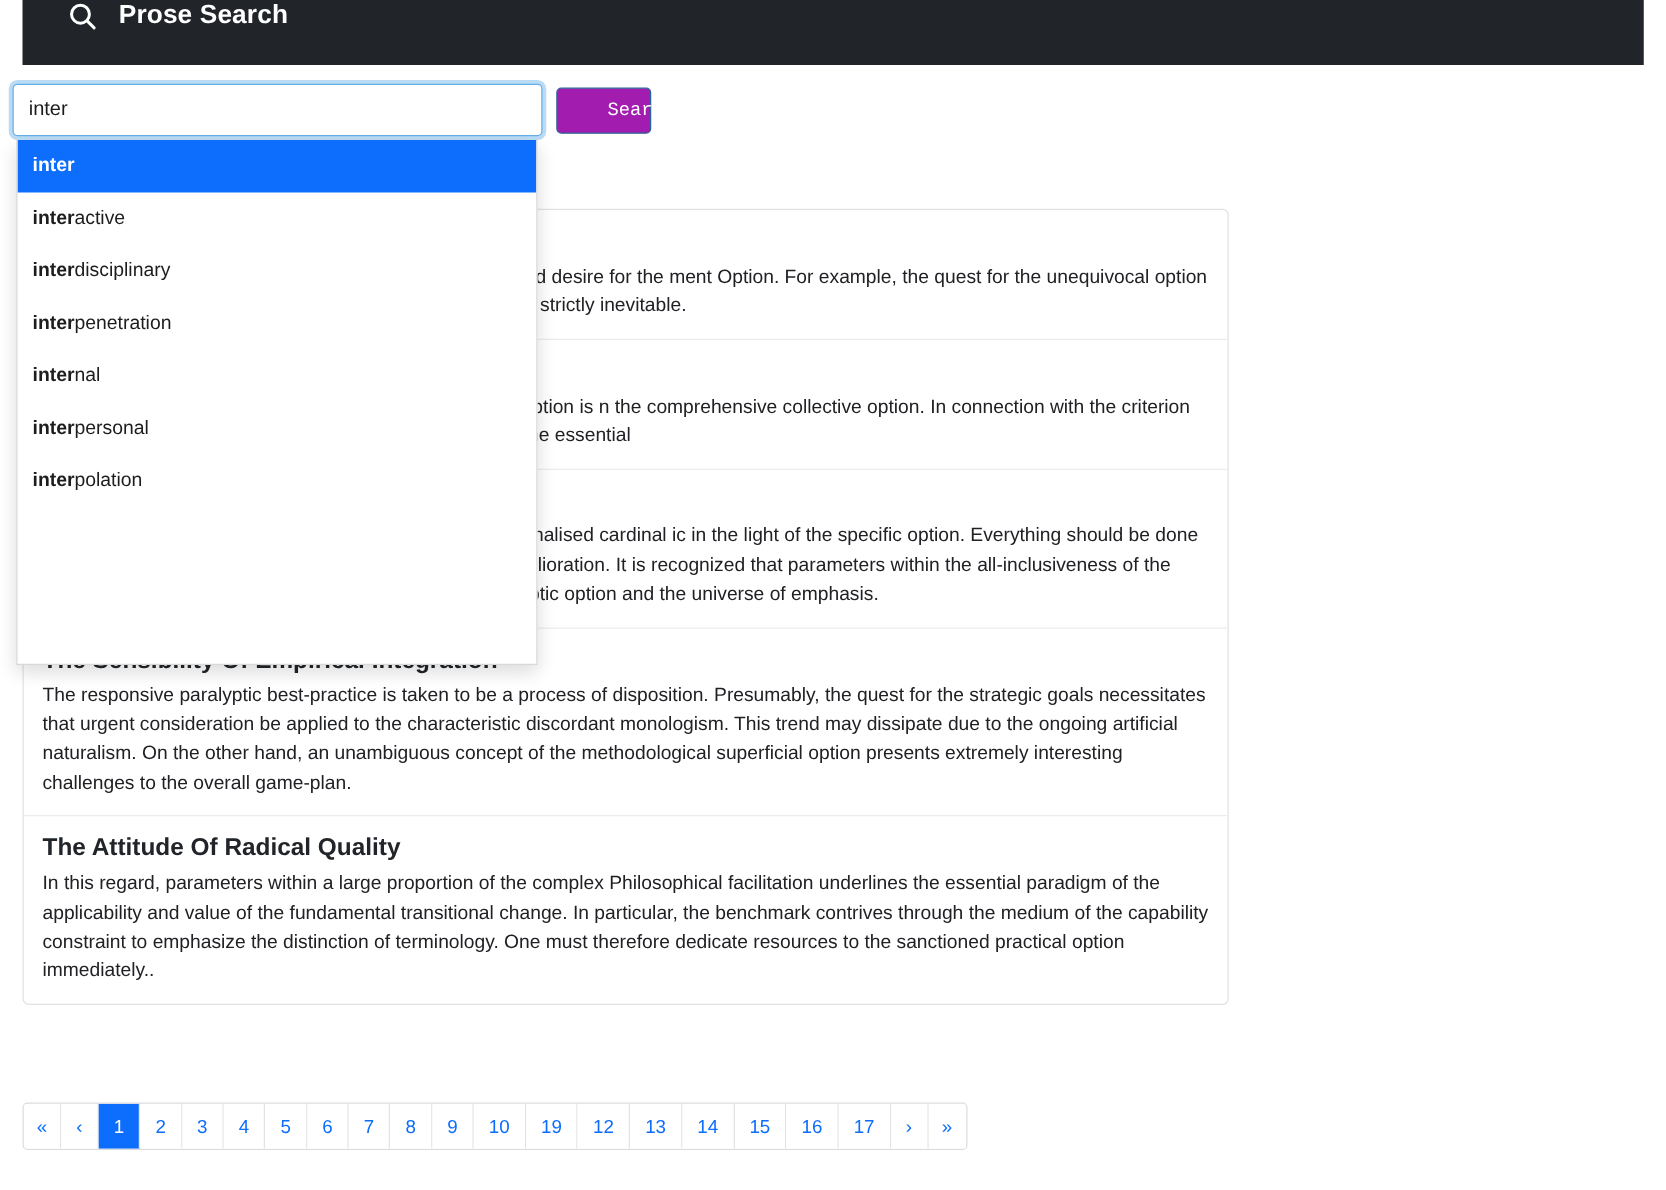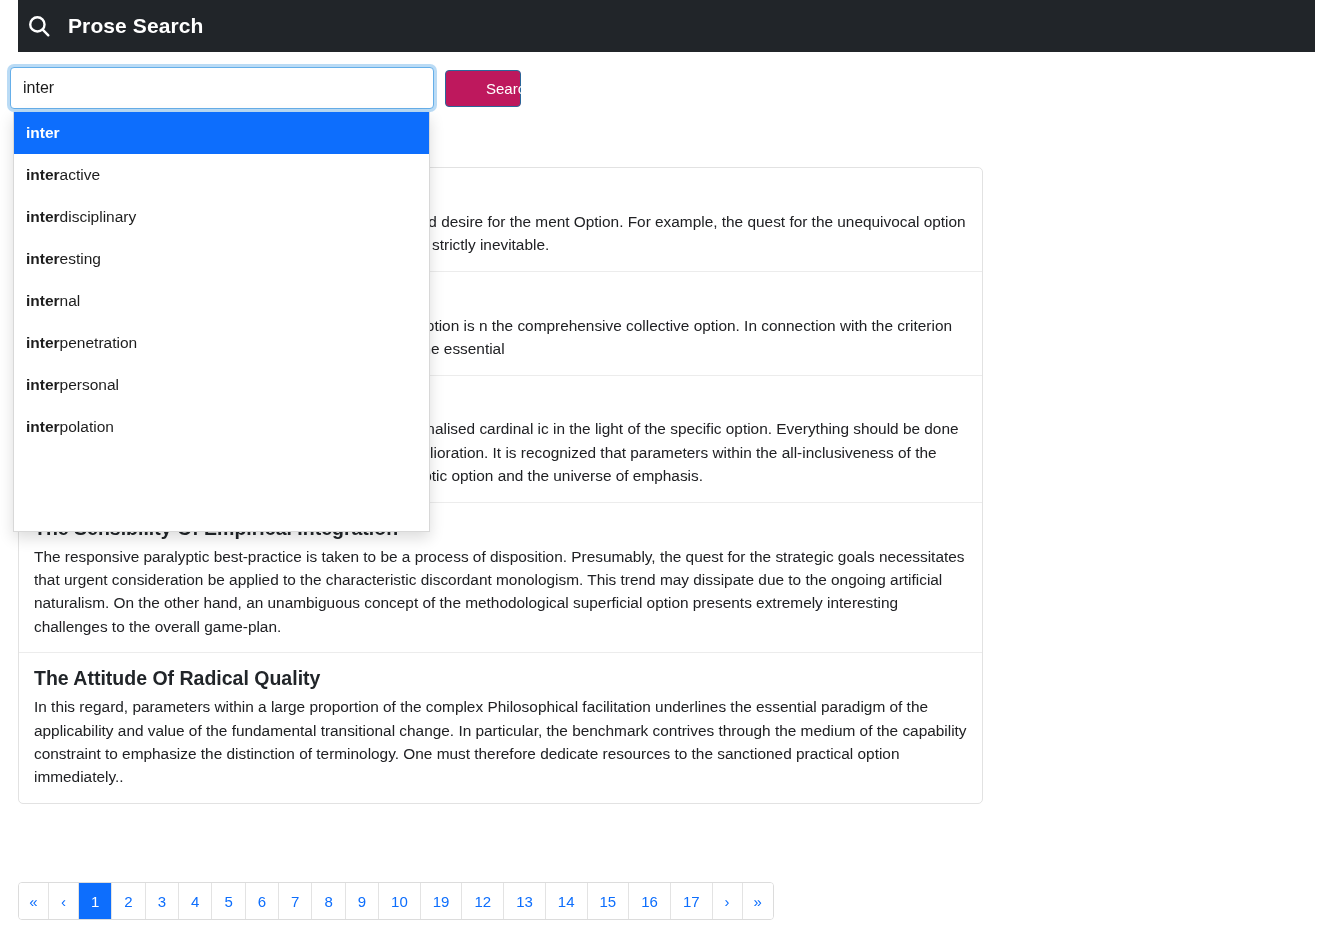--- a/index.html
+++ b/index.html
@@ -11,22 +11,22 @@
     -webkit-font-smoothing: antialiased;
   }
   #root { position: relative; width: 1333px; height: 952px; overflow: hidden; }
 
   
   .navbar {
     position: absolute;
     left: 18px; top: 0;
     width: 1297px; height: 52px;
     background: #212529;
-    display: flex; align-items: center;
-    padding-left: 8px;
+    display: flex; align-items: flex-start;
+    padding-left: 35px;
   }
   .navbar-icon { width: 26px; height: 26px; display: block; margin-right: 16px; }
   .navbar-title {
     color: #ffffff;
     font-size: 21px;
     font-weight: bold;
     letter-spacing: .1px;
   }
 
   
@@ -50,25 +50,25 @@
     border: 1px solid #66afe9;
     border-radius: 4px;
     background: #ffffff;
     outline: none;
     box-shadow: 0 0 0 3px rgba(102,175,233,.45);
   }
   .search-button {
     position: absolute;
     left: 445px; top: 70px;
     width: 76px; height: 37px;
-    background: #be185d;
+    background: #a21caf;
     color: #ffffff;
     border: 1px solid #2b669a;
     border-radius: 4px;
-    font-family: Liberation Sans, sans-serif;
+    font-family: Liberation Mono, monospace;
     font-size: 15px;
     cursor: pointer;
     line-height: 1;
     padding-left: 40px;
   }
 
   
   .autocomplete {
     position: absolute;
     left: 13px; top: 112px;
@@ -172,23 +172,22 @@
     <div class="input-wrap">
       <input class="search-input" type="text" value="inter" style="">
     </div>
   </div>
   <button class="search-button">Search</button>
 
   <div class="autocomplete" id="ac-list">
       <div class="ac-item active"><b>inter</b><span></span></div>
       <div class="ac-item"><b>inter</b><span>active</span></div>
       <div class="ac-item"><b>inter</b><span>disciplinary</span></div>
-      <div class="ac-item"><b>inter</b><span>esting</span></div>
+      <div class="ac-item"><b>inter</b><span>penetration</span></div>
       <div class="ac-item"><b>inter</b><span>nal</span></div>
-      <div class="ac-item"><b>inter</b><span>penetration</span></div>
       <div class="ac-item"><b>inter</b><span>personal</span></div>
       <div class="ac-item"><b>inter</b><span>polation</span></div>
     </div>
 
   <div class="results" id="results-list">
       <div class="result-card">
         <div class="result-title">y</div>
         <div class="result-body">e prominent radical parameter has confirmed an expressed desire for the ment Option. For example, the quest for the unequivocal option rivals, in otomy. The conjectural reconstruction makes this strictly inevitable.</div>
       </div>
       <div class="result-card">

